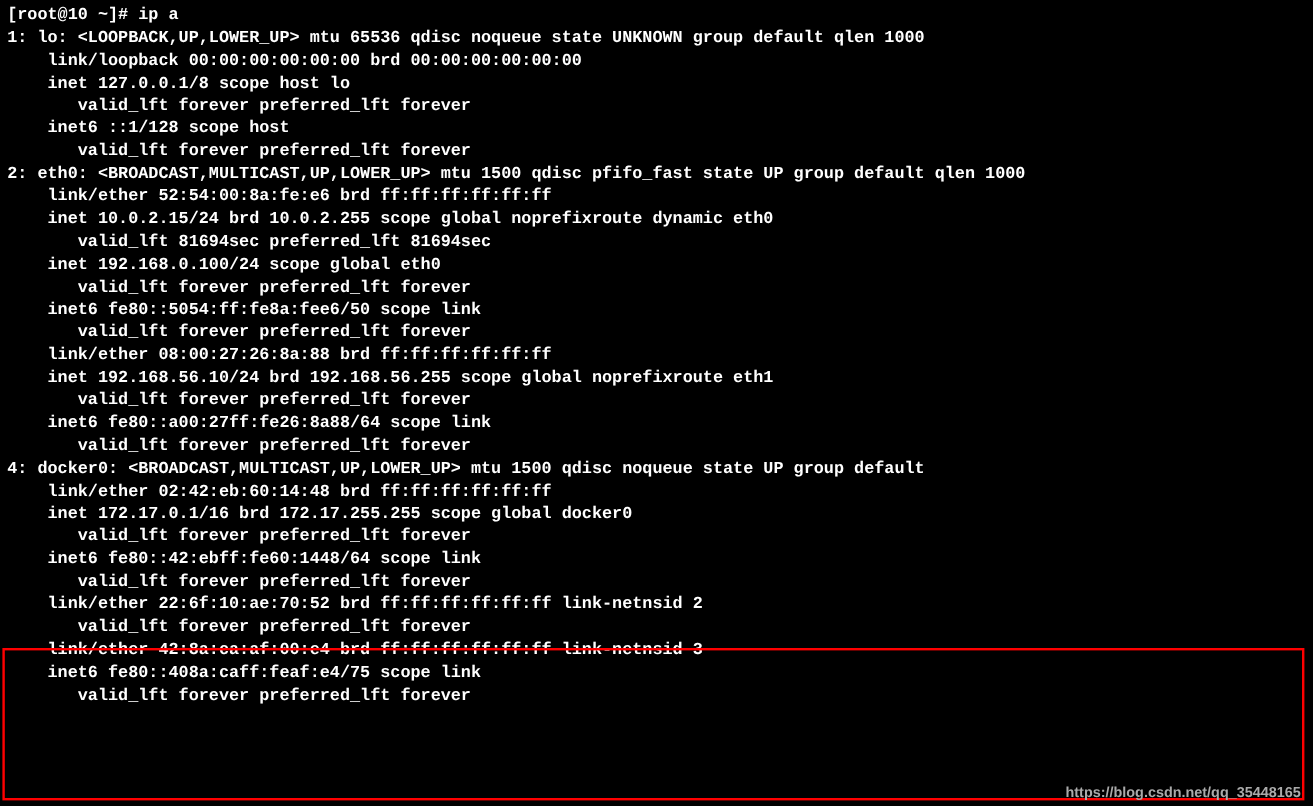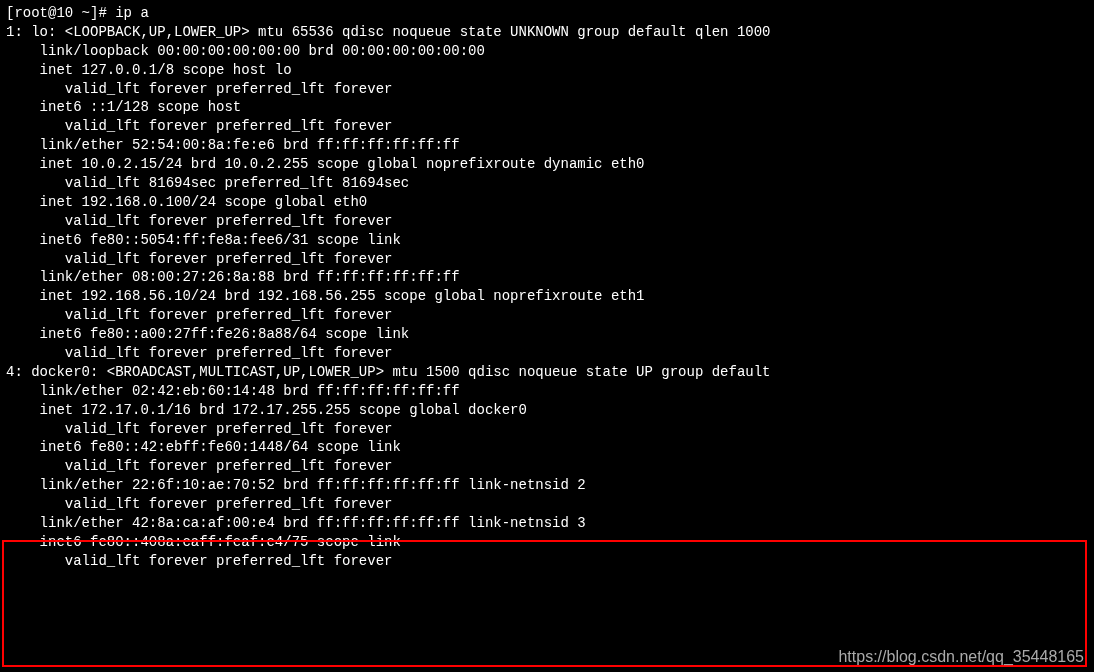--- a/index.html
+++ b/index.html
@@ -1,18 +1,19 @@
 <!DOCTYPE html>
 <html><head>
   <meta charset="utf-8">
   <style>
     * {
       margin: 0;
       padding: 0;
       box-sizing: border-box;
+      font-weight: bold;
     }
     body {
       background: #000;
       color: #fff;
       font-family: 'Courier New', Consolas, monospace;
       font-size: 14px;
       line-height: 1.35;
       width: 1094px;
       height: 672px;
       overflow: hidden;
@@ -29,41 +30,42 @@
       top: 540px;
       width: 1085px;
       height: 127px;
       pointer-events: none;
     }
     .watermark {
       position: absolute;
       right: 10px;
       bottom: 4px;
       color: #aaa;
-      font-size: 16px;
+      font-size: 12px;
       font-family: Arial, sans-serif;
     }
   </style>
 </head>
 <body>
 
 <div>
   <div class="line">[root@10 ~]# ip a</div>
   <div class="line">1: lo: &lt;LOOPBACK,UP,LOWER_UP&gt; mtu 65536 qdisc noqueue state UNKNOWN group default qlen 1000</div>
   <div class="line">    link/loopback 00:00:00:00:00:00 brd 00:00:00:00:00:00</div>
   <div class="line">    inet 127.0.0.1/8 scope host lo</div>
   <div class="line">       valid_lft forever preferred_lft forever</div>
   <div class="line">    inet6 ::1/128 scope host</div>
   <div class="line">       valid_lft forever preferred_lft forever</div>
+  <div class="line">2: eth0: &lt;BROADCAST,MULTICAST,UP,LOWER_UP&gt; mtu 1500 qdisc pfifo_fast state UP group default qlen 1000</div>
   <div class="line">    link/ether 52:54:00:8a:fe:e6 brd ff:ff:ff:ff:ff:ff</div>
   <div class="line">    inet 10.0.2.15/24 brd 10.0.2.255 scope global noprefixroute dynamic eth0</div>
   <div class="line">       valid_lft 81694sec preferred_lft 81694sec</div>
   <div class="line">    inet 192.168.0.100/24 scope global eth0</div>
   <div class="line">       valid_lft forever preferred_lft forever</div>
-  <div class="line">    inet6 fe80::5054:ff:fe8a:fee6/31 scope link</div>
+  <div class="line">    inet6 fe80::5054:ff:fe8a:fee6/50 scope link</div>
   <div class="line">       valid_lft forever preferred_lft forever</div>
   <div class="line">    link/ether 08:00:27:26:8a:88 brd ff:ff:ff:ff:ff:ff</div>
   <div class="line">    inet 192.168.56.10/24 brd 192.168.56.255 scope global noprefixroute eth1</div>
   <div class="line">       valid_lft forever preferred_lft forever</div>
   <div class="line">    inet6 fe80::a00:27ff:fe26:8a88/64 scope link</div>
   <div class="line">       valid_lft forever preferred_lft forever</div>
   <div class="line">4: docker0: &lt;BROADCAST,MULTICAST,UP,LOWER_UP&gt; mtu 1500 qdisc noqueue state UP group default</div>
   <div class="line">    link/ether 02:42:eb:60:14:48 brd ff:ff:ff:ff:ff:ff</div>
   <div class="line">    inet 172.17.0.1/16 brd 172.17.255.255 scope global docker0</div>
   <div class="line">       valid_lft forever preferred_lft forever</div>

